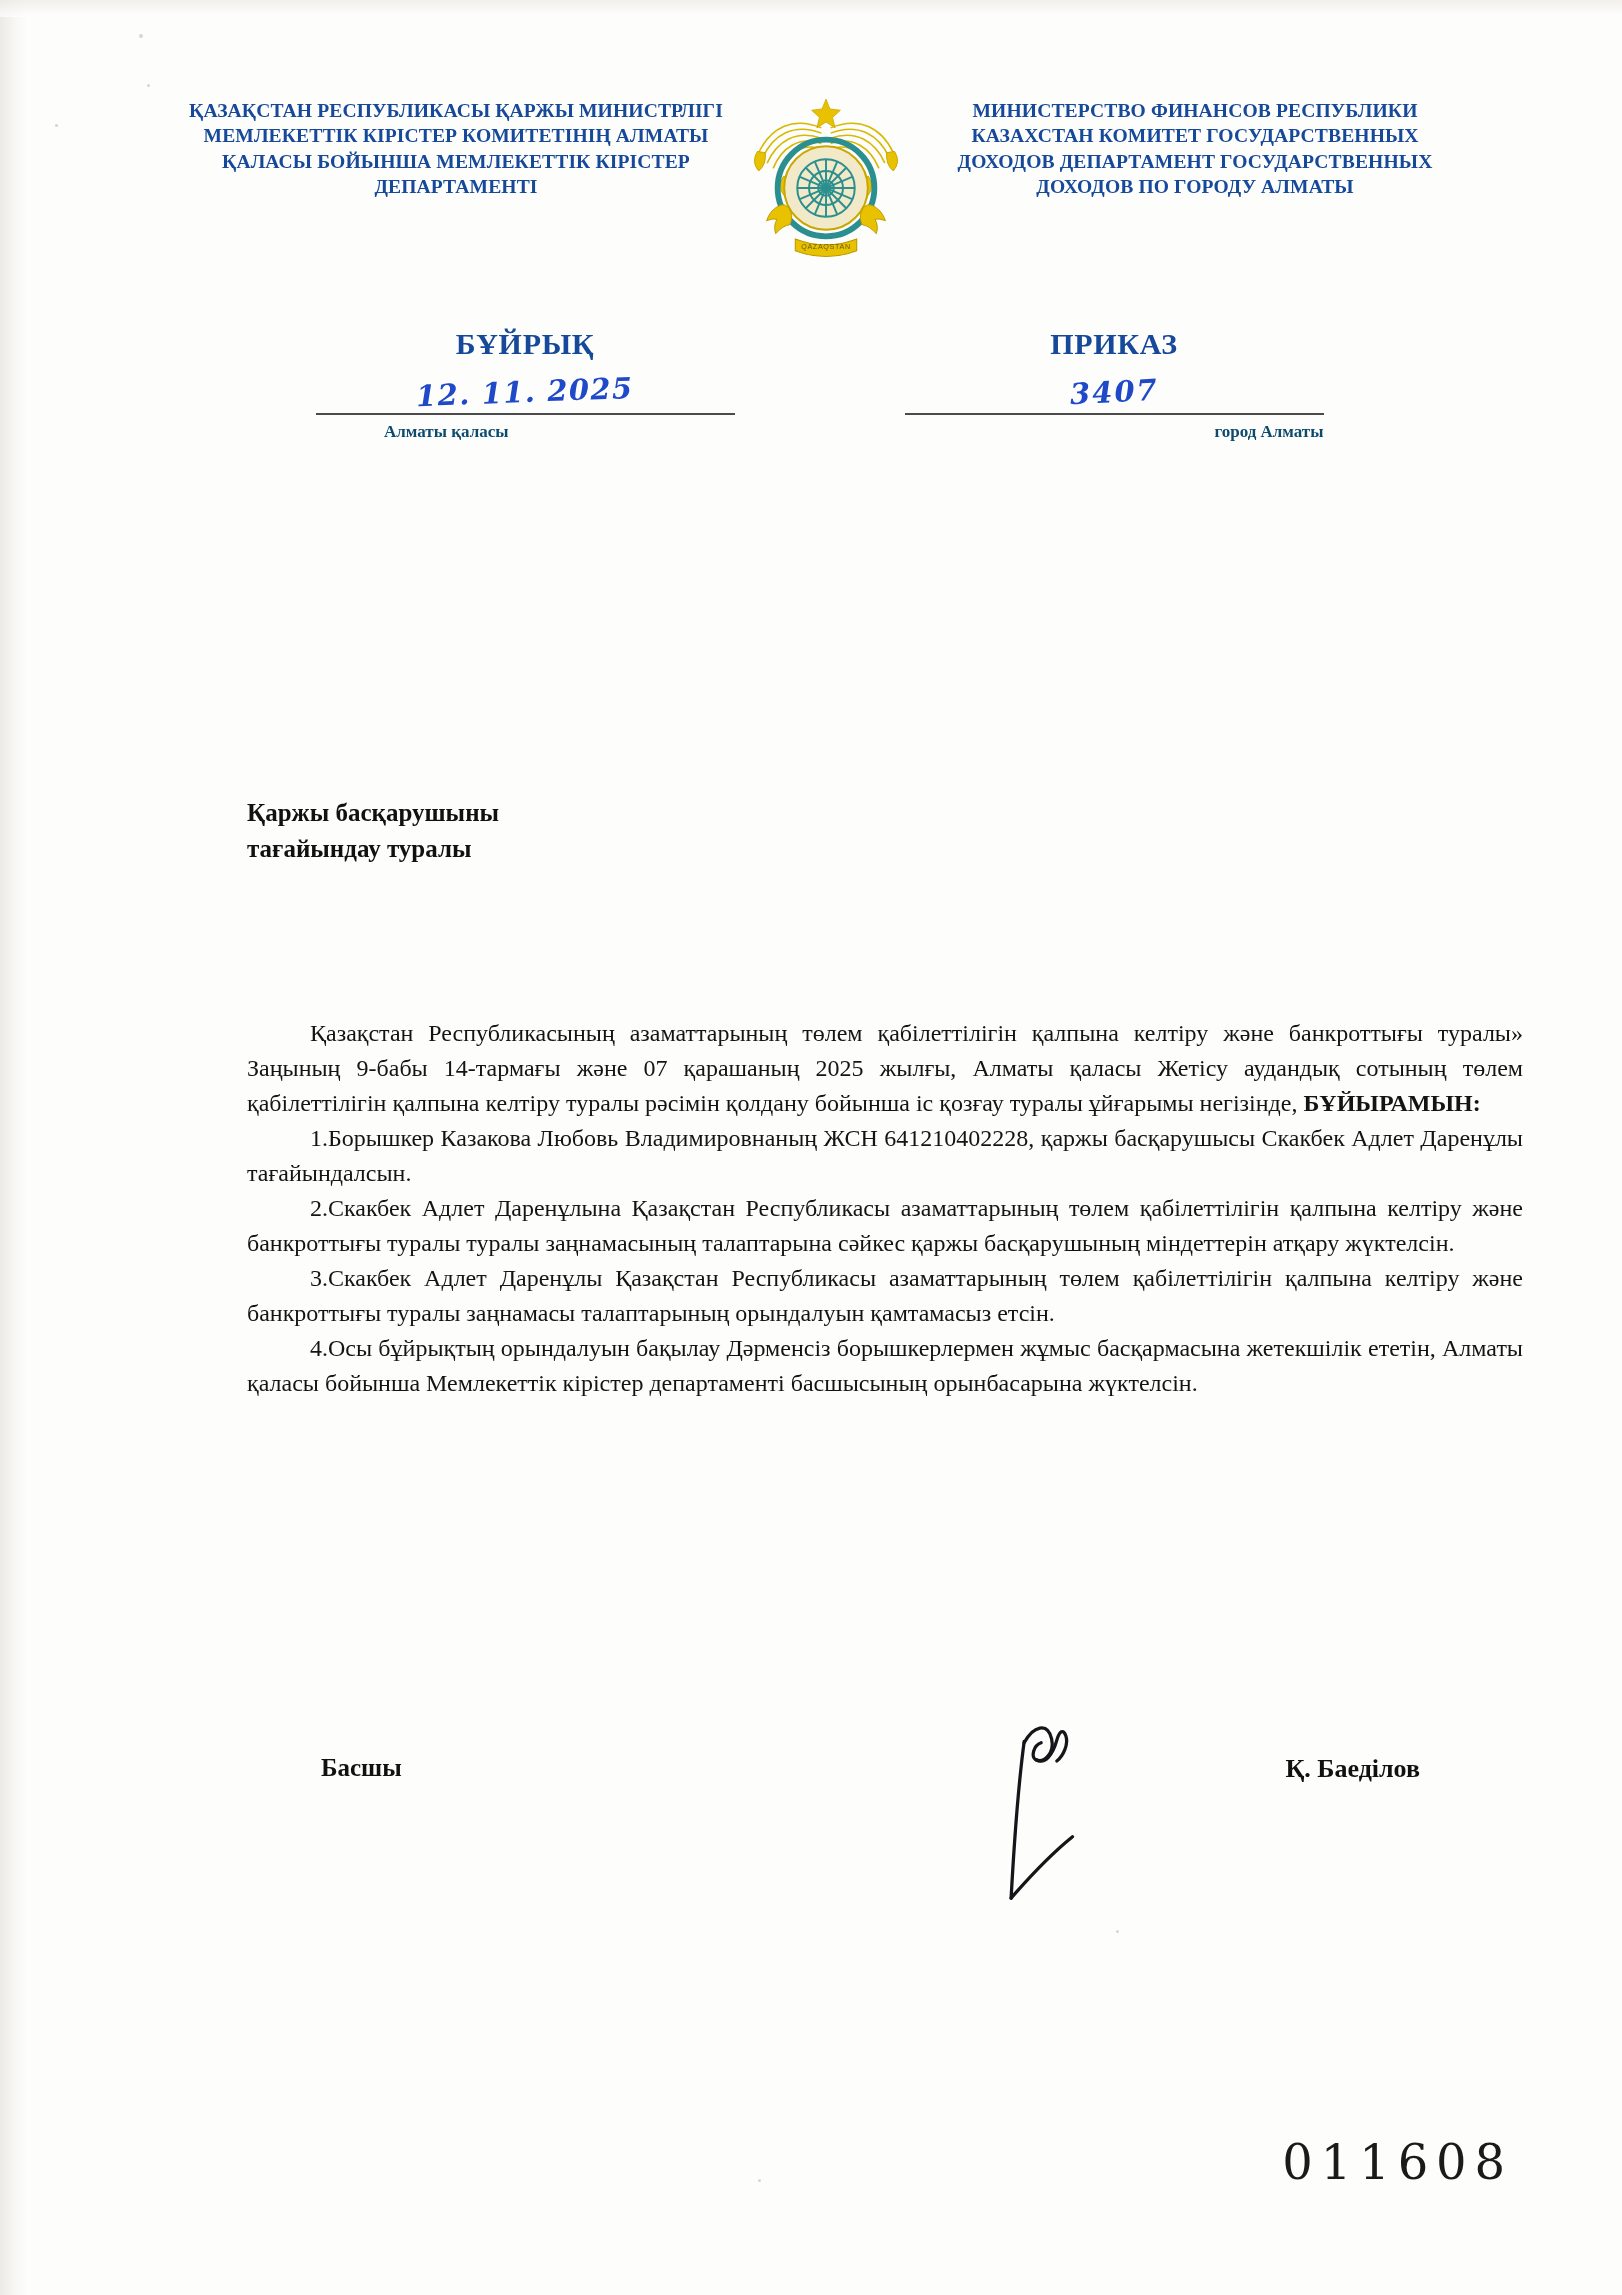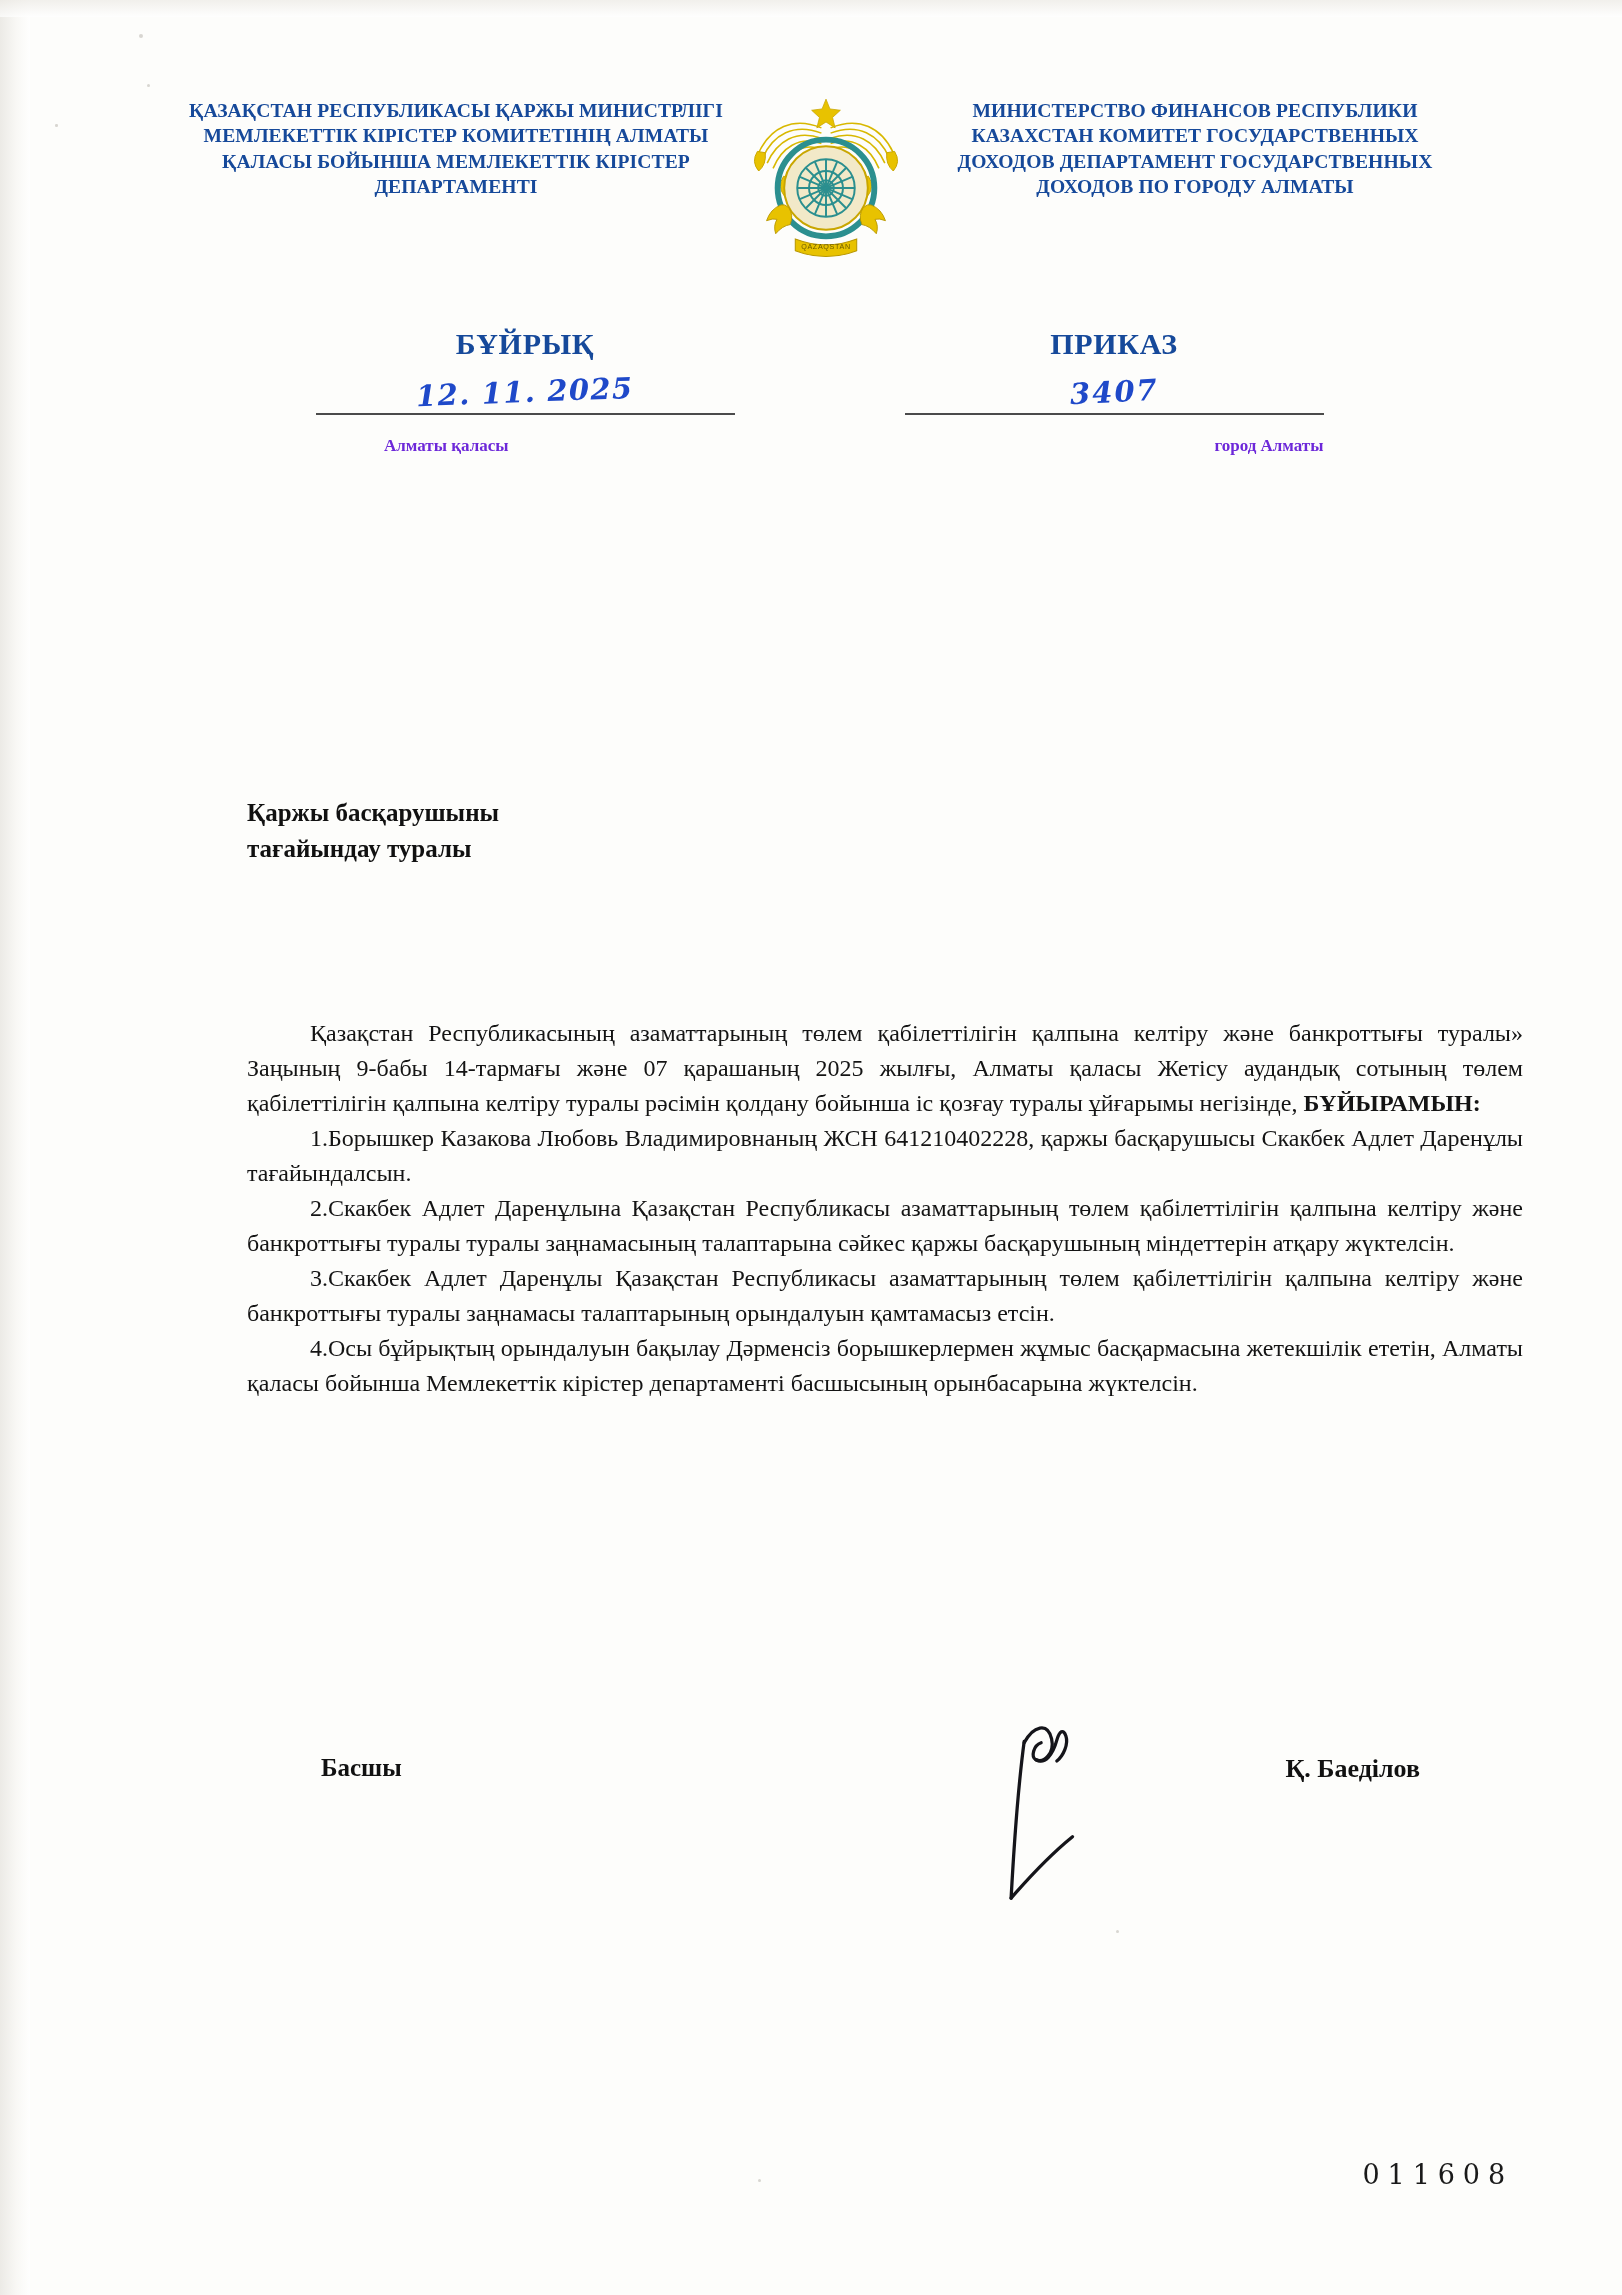--- a/index.html
+++ b/index.html
@@ -109,24 +109,24 @@
     letter-spacing: 2px;
   }
   .rule {
     margin: 3.9px auto 0 auto;
     width: 419px;
     height: 1.3px;
     background: #2c2c2c;
     opacity: .85;
   }
   .city {
-    margin-top: 21px;
+    margin-top: 7px;
     font-family: "Liberation Serif", serif;
     font-size: 17px;
-    color: #6d28d9;
+    color: #0c4a6e;
     font-weight: bold;
   }
   .city-row { display: flex; justify-content: flex-end; width: 419px; margin: 0 auto; }
   .city-row.left-al { justify-content: flex-start; padding-left: 137px; }
   .city-row.right-al { justify-content: flex-end; padding-right: 0px; }
 
   
   .subject {
     position: absolute;
     top: 795px;
@@ -185,21 +185,21 @@
     width: 209px;
     height: 216px;
   }
 
   
   .doc-number {
     position: absolute;
     right: 110px;
     bottom: 105px;
     font-family: "DejaVu Serif", serif;
-    font-size: 27px;
+    font-size: 48px;
     letter-spacing: 7.9px;
     color: #1a1a1a;
   }
 </style>
 </head>
 <body>
 
 <div class="page">
 
   <div class="scan-edge-left"></div>

